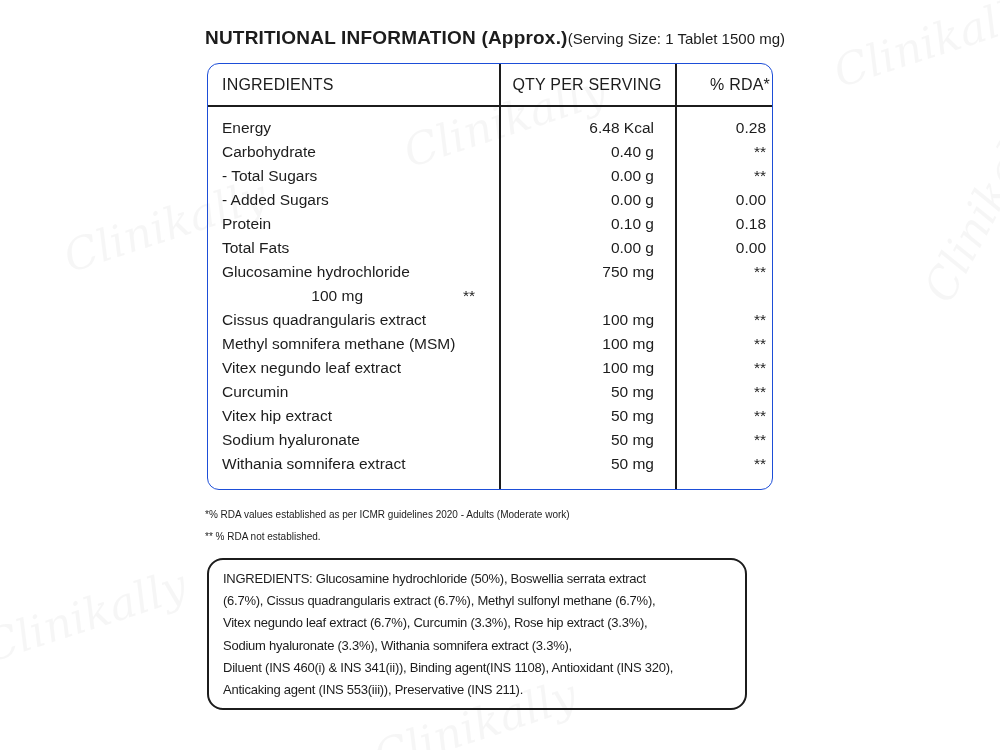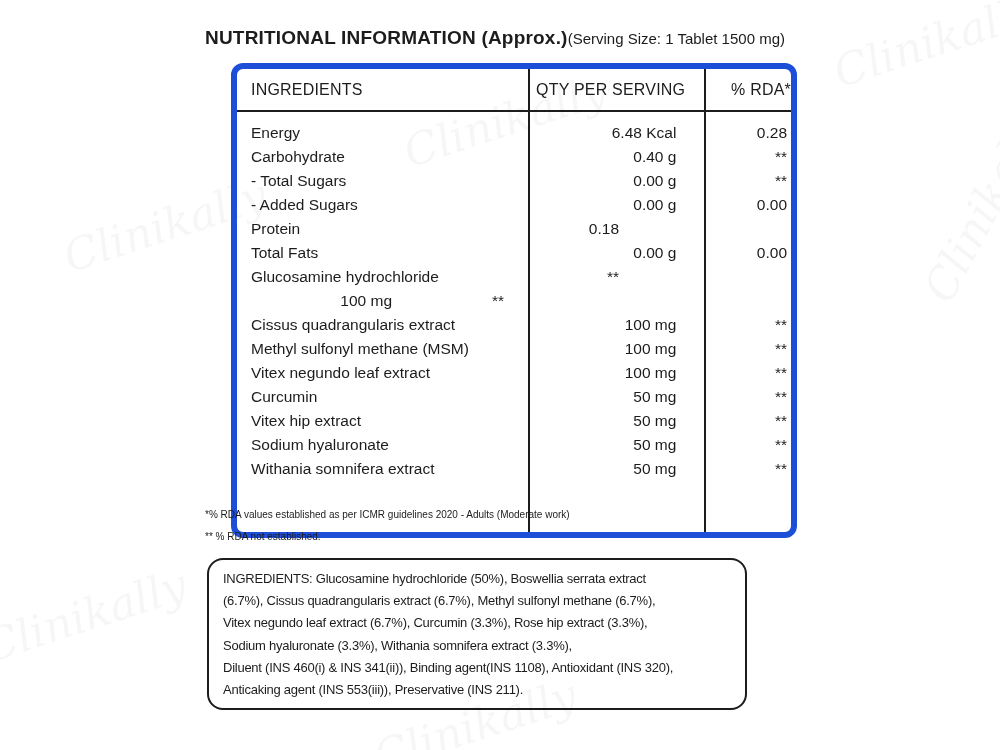--- a/index.html
+++ b/index.html
@@ -13,22 +13,22 @@
     font-size:44px;color:rgba(0,0,0,0.035);transform:rotate(-18deg);
     white-space:nowrap;pointer-events:none;user-select:none;
   }
   .wm.vert{transform:rotate(-62deg);}
   
   .title{position:absolute;left:205px;top:26px;white-space:nowrap;line-height:24px;}
   .title-main{font-size:19px;font-weight:700;letter-spacing:0.2px;}
   .title-sub{font-size:15px;font-weight:400;}
   
   .ntable{
-    position:absolute;left:207px;top:63px;width:566px;height:475px;
-    border:6px solid #1d4ed8;border-radius:12px;box-sizing:border-box;overflow:hidden;margin-left:24px;
+    position:absolute;left:207px;top:63px;width:566px;height:427px;
+    border:1px solid #1d4ed8;border-radius:12px;box-sizing:border-box;overflow:hidden;
   }
   .vline{position:absolute;top:0;bottom:0;width:2px;background:#1c1c1c;}
   .vline1{left:291px;}
   .vline2{left:467px;}
   .thead{display:flex;height:43px;border-bottom:2px solid #1c1c1c;align-items:center;box-sizing:border-box;}
   .th{font-size:16px;letter-spacing:0.2px;}
   .tbody{padding:9px 0;}
   .tr{display:flex;height:24px;align-items:center;}
   .c-name{width:291px;box-sizing:border-box;padding-left:14px;}
   .c-qty{width:176px;box-sizing:border-box;}
@@ -90,42 +90,44 @@
         <div class="td c-qty">0.00 g</div>
         <div class="td c-rda">**</div>
       </div>
       <div class="tr">
         <div class="td c-name">- Added Sugars</div>
         <div class="td c-qty">0.00 g</div>
         <div class="td c-rda">0.00</div>
       </div>
       <div class="tr">
         <div class="td c-name">Protein</div>
+        <div class="td c-qty">0.10 g</div>
         <div class="td c-rda">0.18</div>
       </div>
       <div class="tr">
         <div class="td c-name">Total Fats</div>
         <div class="td c-qty">0.00 g</div>
         <div class="td c-rda">0.00</div>
       </div>
       <div class="tr">
         <div class="td c-name">Glucosamine hydrochloride</div>
+        <div class="td c-qty">750 mg</div>
         <div class="td c-rda">**</div>
       </div>
       <div class="tr">
         <div class="td c-qty">100 mg</div>
         <div class="td c-rda">**</div>
       </div>
       <div class="tr">
         <div class="td c-name">Cissus quadrangularis extract</div>
         <div class="td c-qty">100 mg</div>
         <div class="td c-rda">**</div>
       </div>
       <div class="tr">
-        <div class="td c-name">Methyl sulfonyl methane (MSM)</div>
+        <div class="td c-name">Methyl somnifera methane (MSM)</div>
         <div class="td c-qty">100 mg</div>
         <div class="td c-rda">**</div>
       </div>
       <div class="tr">
         <div class="td c-name">Vitex negundo leaf extract</div>
         <div class="td c-qty">100 mg</div>
         <div class="td c-rda">**</div>
       </div>
       <div class="tr">
         <div class="td c-name">Curcumin</div>

